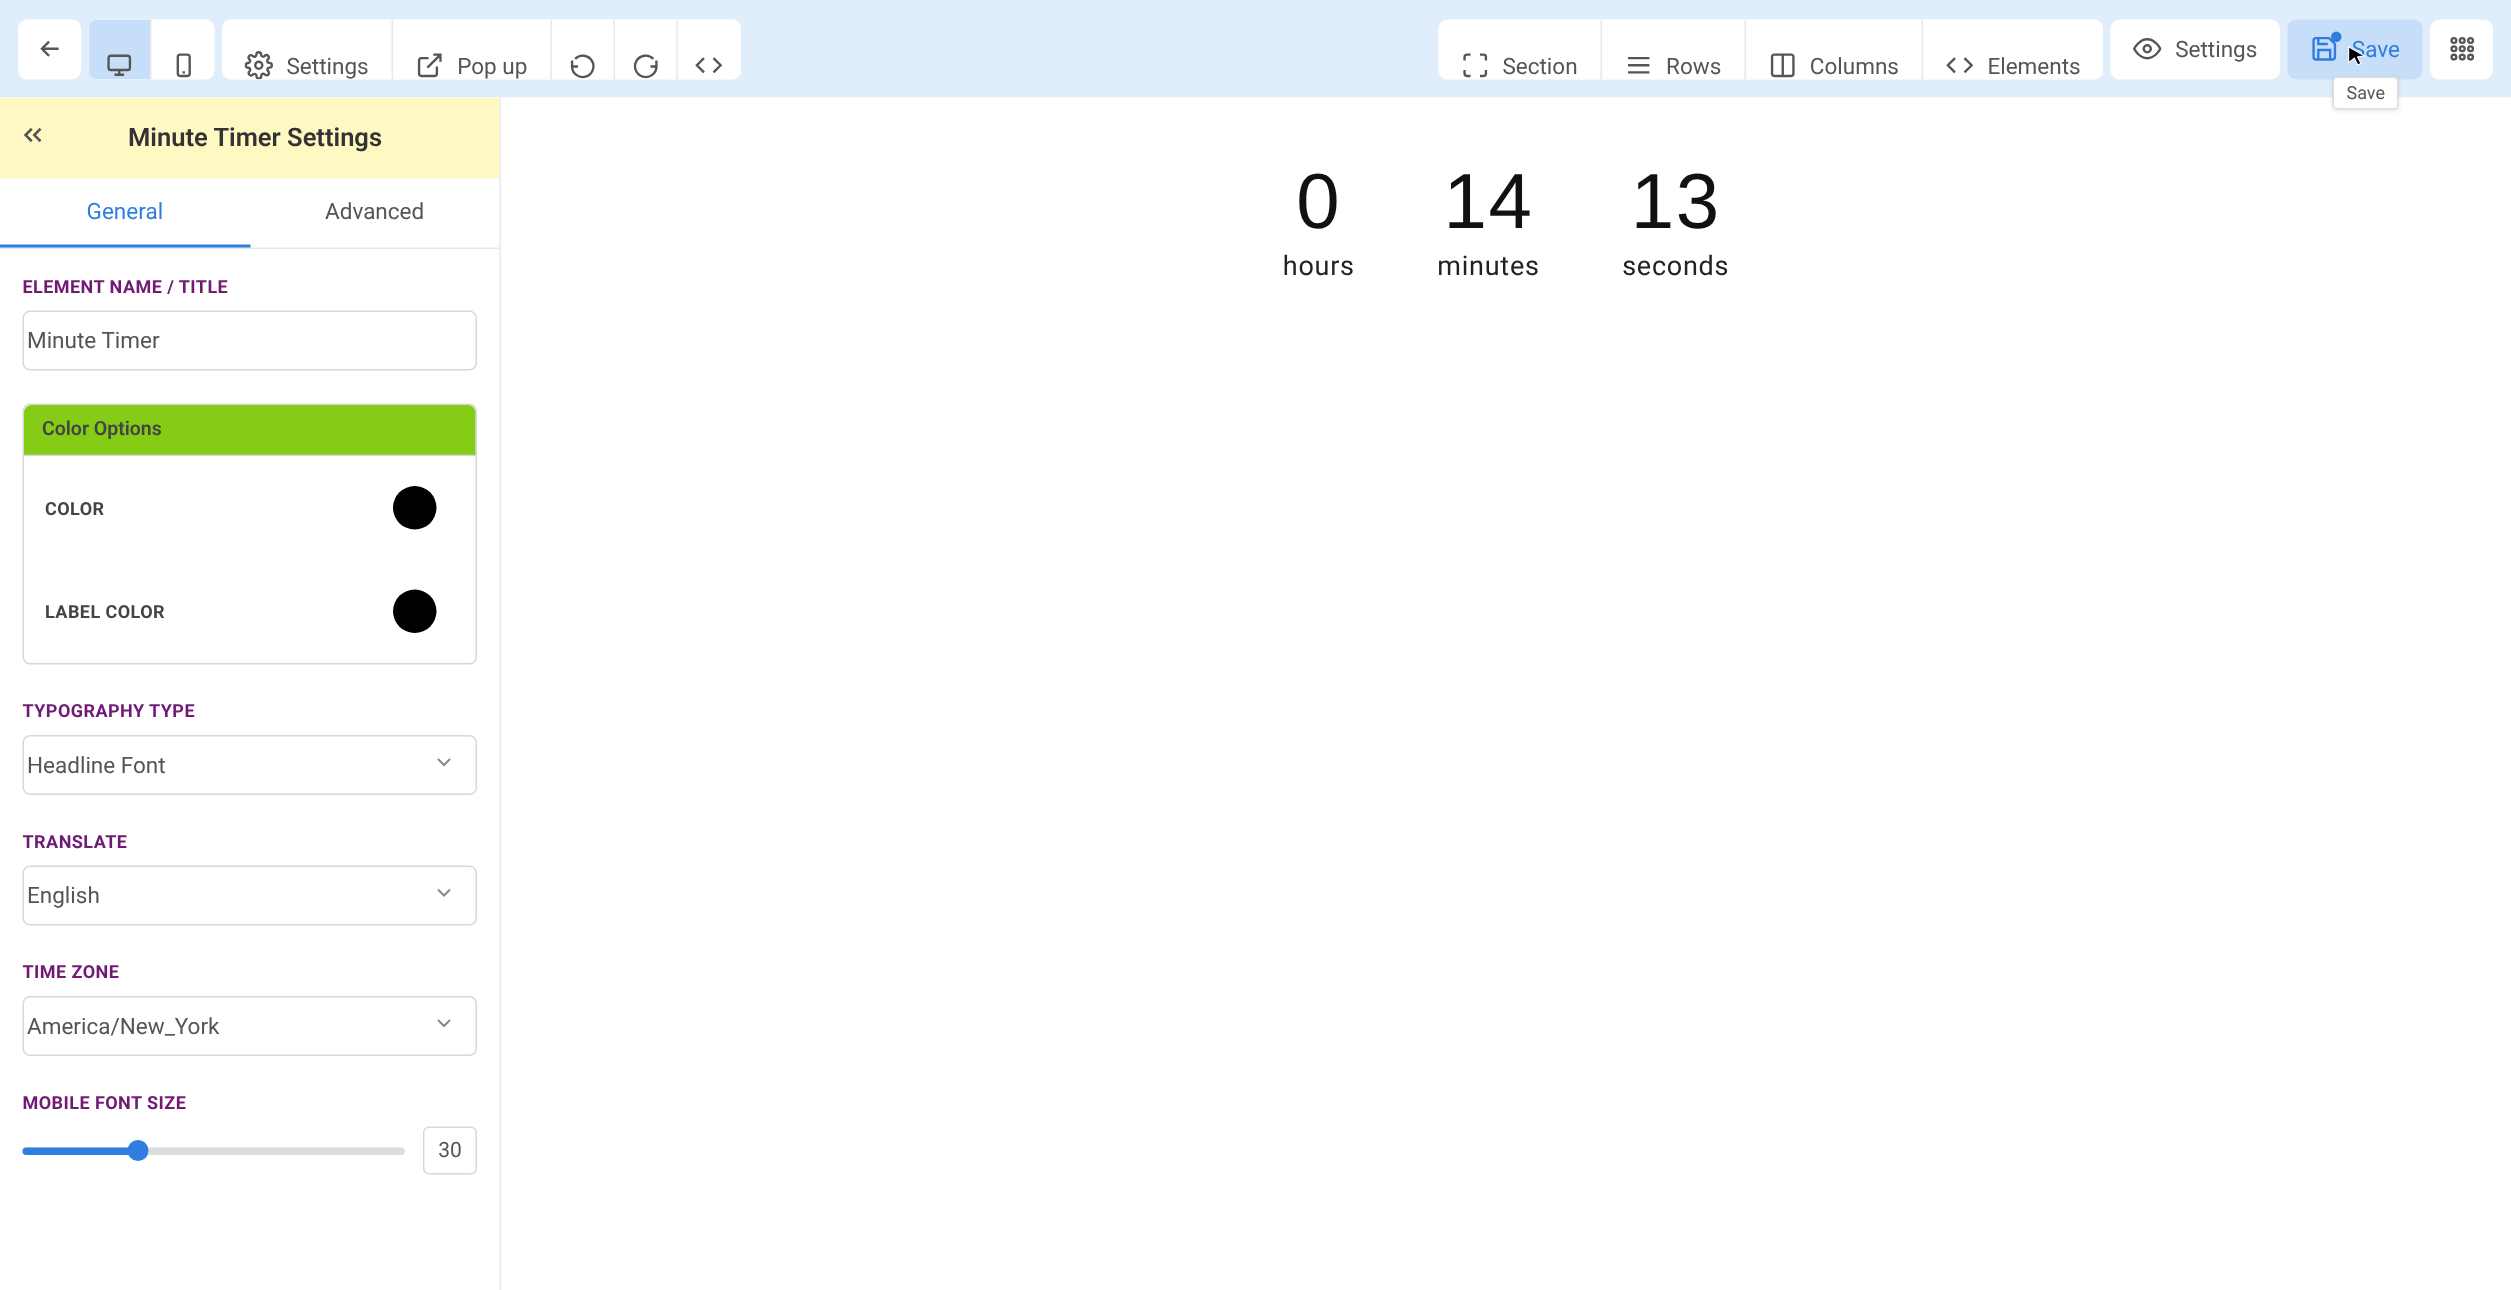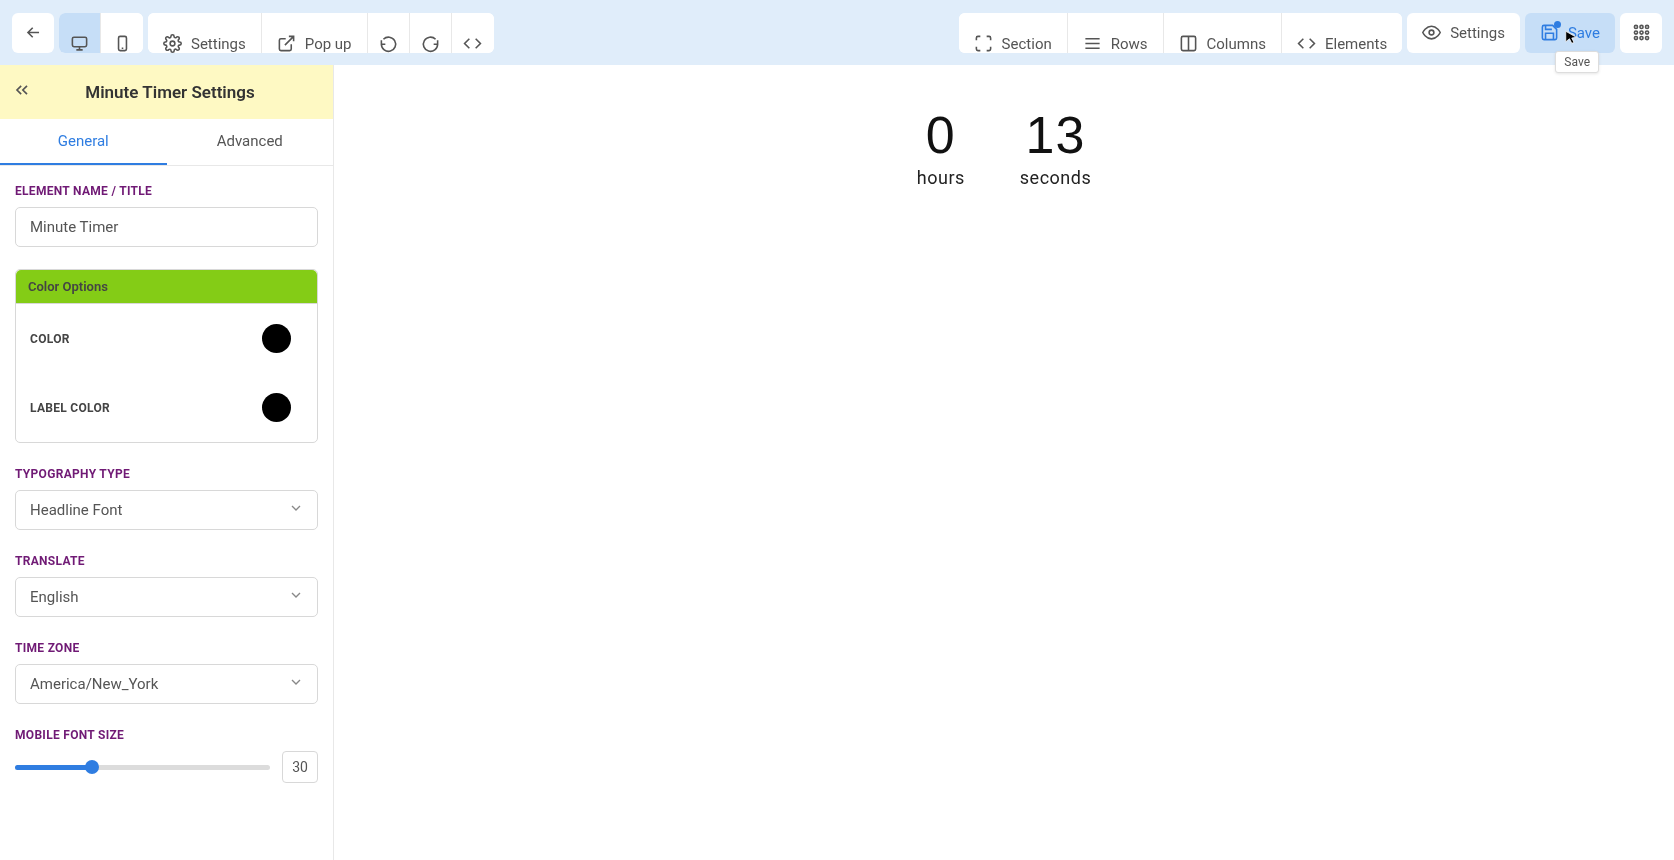--- a/index.html
+++ b/index.html
@@ -87,21 +87,21 @@
     }
     .tab.active { color: #2f7de1; border-bottom: 2px solid #2f7de1; }
 
     .panel-content { padding: 18px 15px 30px; }
     .field-label { font-size: 12px; font-weight: 700; color: #701a75; letter-spacing: .3px; text-transform: uppercase; margin-bottom: 9px; }
     .input, .select {
       width: 100%;
       height: 40px;
       border: 1px solid #d8d8d8;
       border-radius: 5px;
-      padding: 0 14px;
+      padding: 0 2px;
       font-size: 15px;
       color: #555;
       background: #fff;
       appearance: none;
     }
     .select-wrap { position: relative; }
     .select-caret {
       position: absolute;
       right: 14px;
       top: 50%;
@@ -400,20 +400,24 @@
     </div>
   </div>
 
   <div class="canvas">
     <div class="timer">
       <div class="t-unit">
         <div class="t-num">0</div>
         <div class="t-label">hours</div>
       </div>
       <div class="t-unit">
+        <div class="t-num">14</div>
+        <div class="t-label">minutes</div>
+      </div>
+      <div class="t-unit">
         <div class="t-num">13</div>
         <div class="t-label">seconds</div>
       </div>
     </div>
   </div>
 </div>
 
 <svg class="cursor" viewBox="0 0 24 24">
     <path d="M5 3l14 8-6 1 3 6-3 1-3-6-5 4z" fill="#000" stroke="#fff" stroke-width="1"></path>
   </svg>

